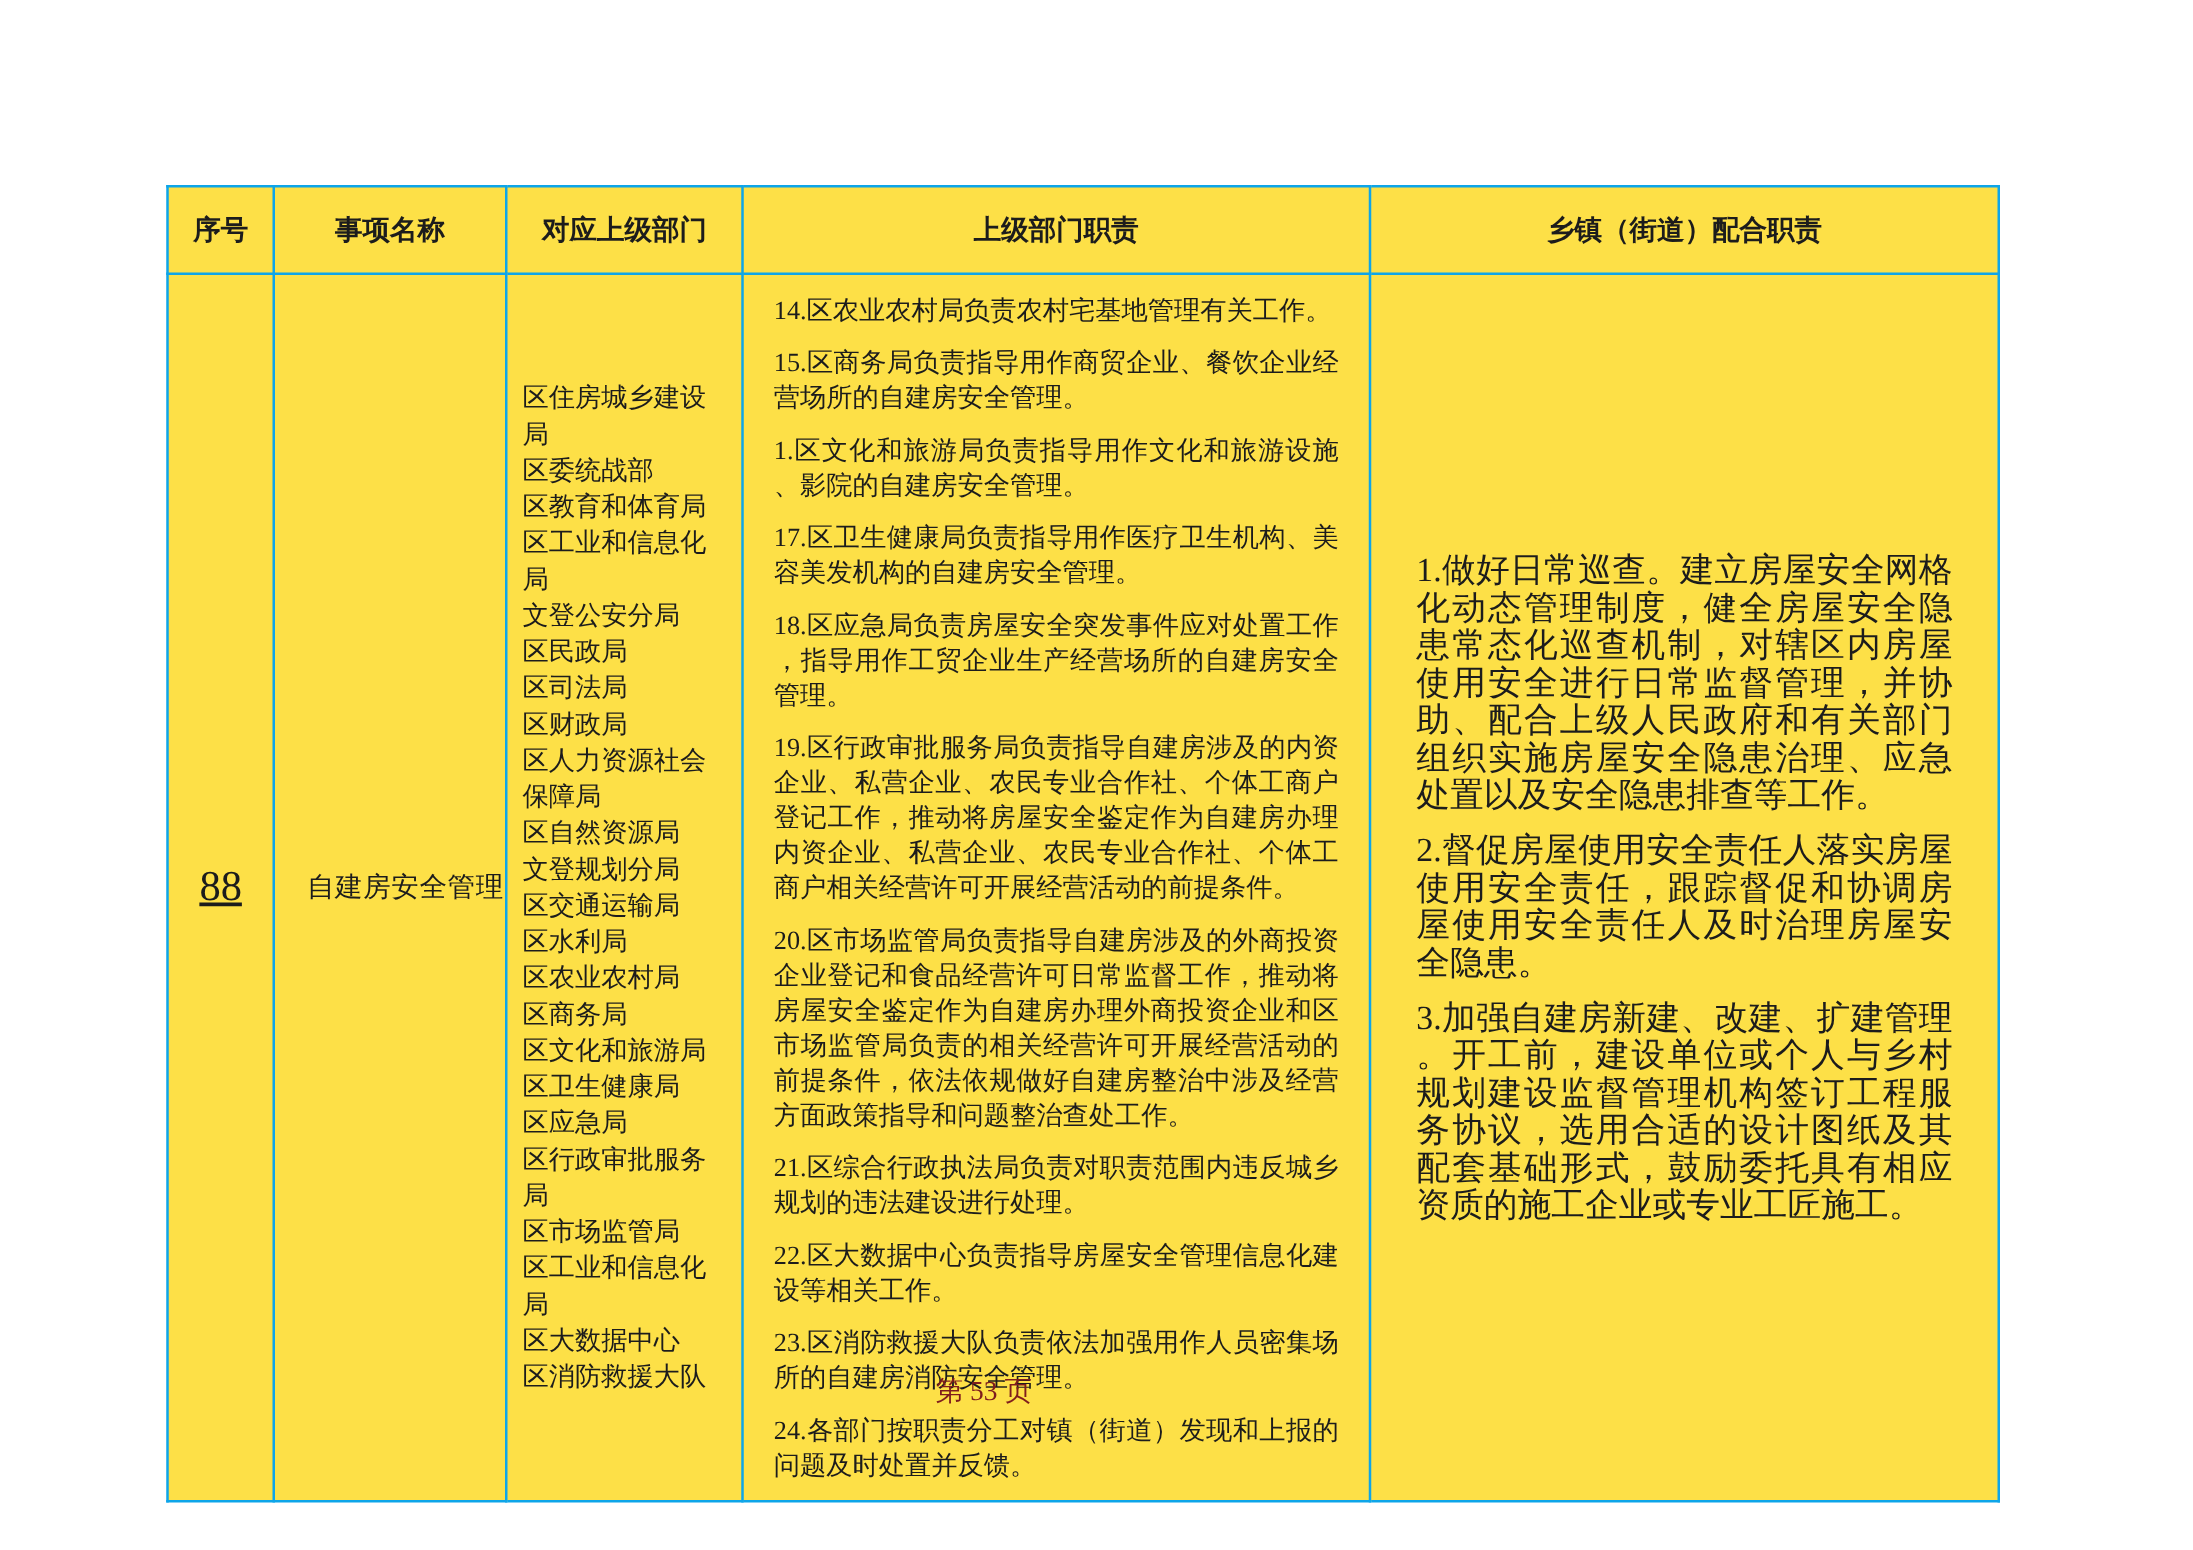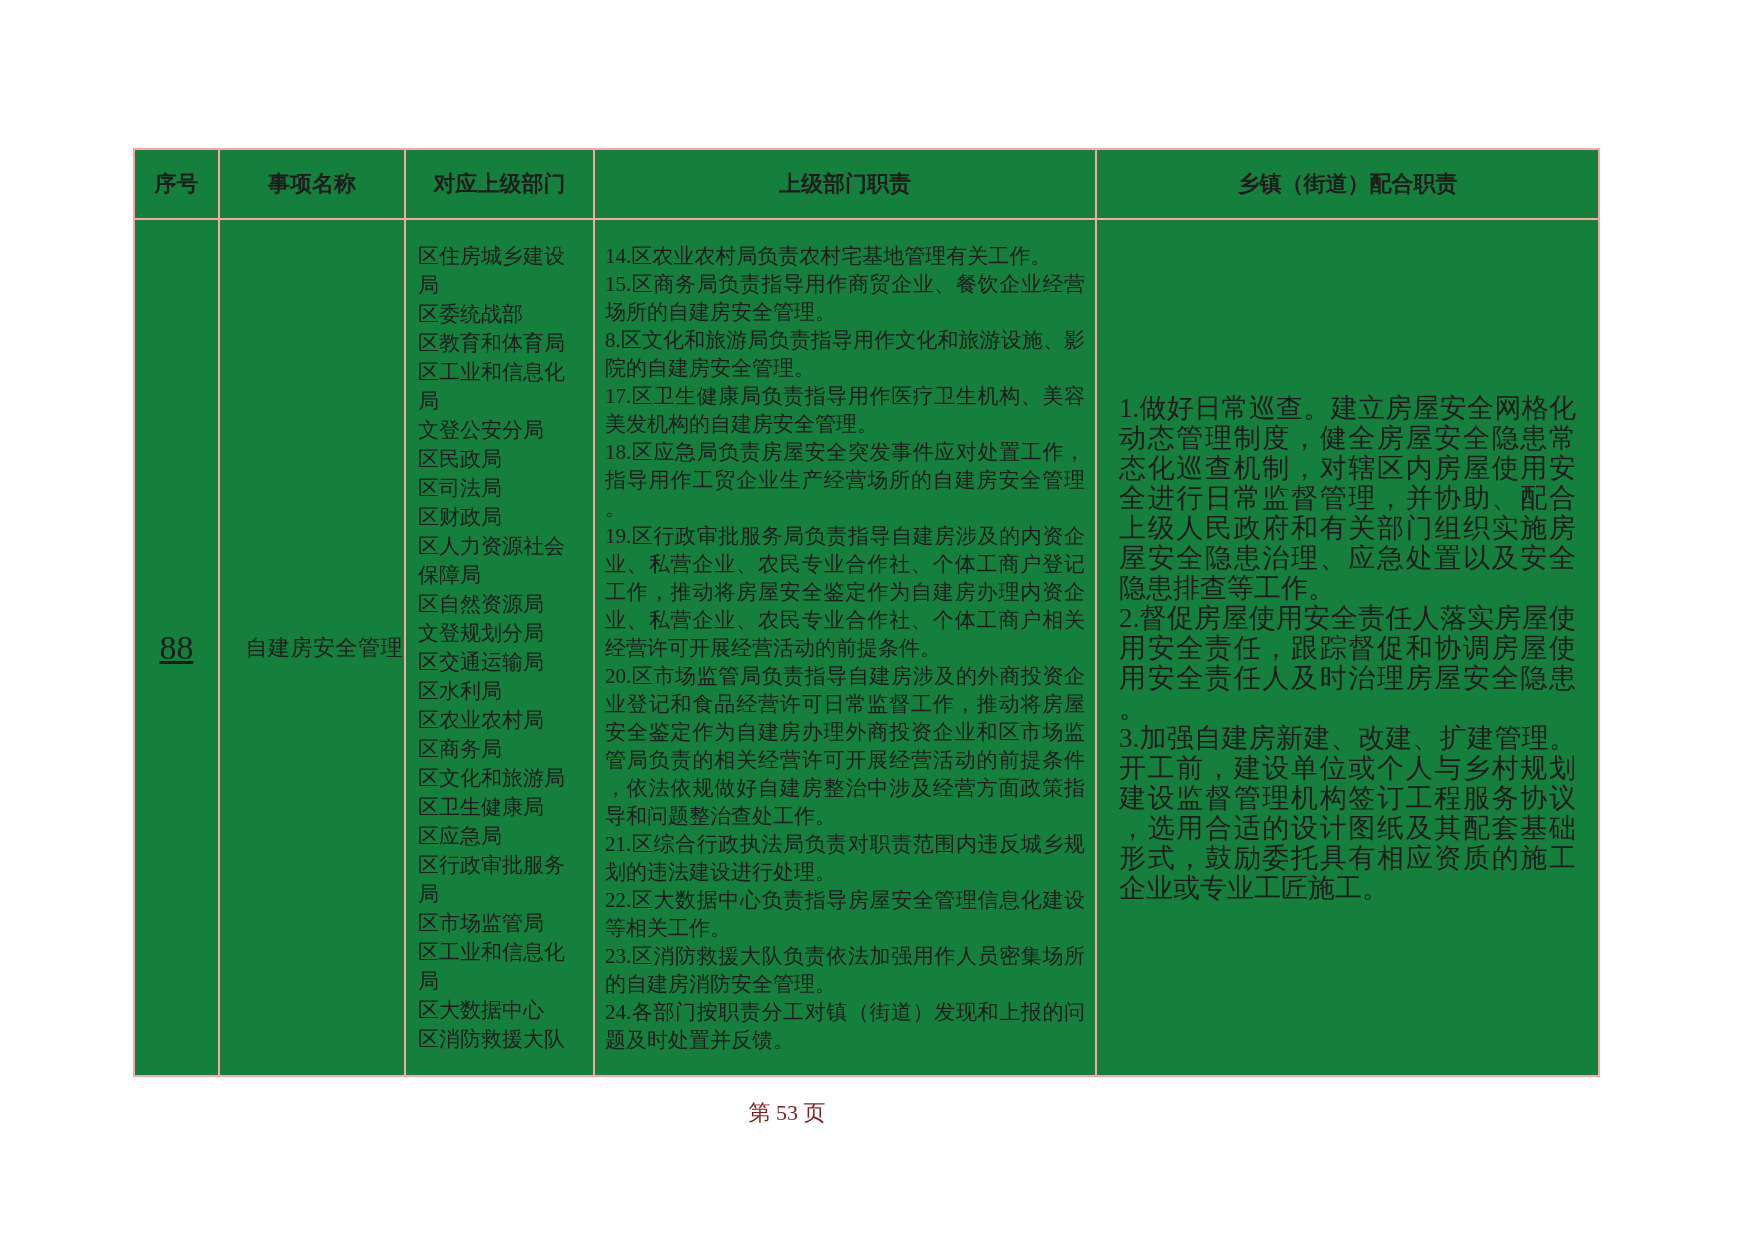--- a/index.html
+++ b/index.html
@@ -17,22 +17,22 @@
   .doc-table {
     position: absolute;
     left: 133px;
     top: 148px;
     width: 1465px;
     height: 929px;
     border-collapse: collapse;
     table-layout: fixed;
   }
   .doc-table th, .doc-table td {
-    border: 2px solid #fca5a5;
-    background: #15803d;
+    border: 2px solid #0ea5e9;
+    background: #fde047;
   }
   .doc-table th {
     font-family: "Liberation Sans", "DejaVu Sans", sans-serif;
     font-weight: bold;
     font-size: 22px;
     text-align: center;
     vertical-align: middle;
     padding: 0;
   }
   .header-row { height: 70px; }
@@ -73,21 +73,21 @@
     vertical-align: middle;
     padding: 0 22px;
     font-size: 27px;
     line-height: 30px;
   }
   .justified .bound-item {
     text-align: justify;
     text-justify: inter-character;
     line-break: anywhere;
     overflow-wrap: break-word;
-    margin: 0;
+    margin: 14px;
   }
   .page-footer {
     position: absolute;
     left: 0;
     top: 1098px;
     width: 1574px;
     text-align: center;
     font-size: 22px;
     color: #7f1d1d;
   }
@@ -137,21 +137,21 @@
           <div class="bound-item">区应急局</div>
           <div class="bound-item">区行政审批服务局</div>
           <div class="bound-item">区市场监管局</div>
           <div class="bound-item">区工业和信息化局</div>
           <div class="bound-item">区大数据中心</div>
           <div class="bound-item">区消防救援大队</div>
         </td>
       <td class="cell-sup justified">
           <div class="bound-item">14.区农业农村局负责农村宅基地管理有关工作。</div>
           <div class="bound-item">15.区商务局负责指导用作商贸企业、餐饮企业经营场所的自建房安全管理。</div>
-          <div class="bound-item">8.区文化和旅游局负责指导用作文化和旅游设施、影院的自建房安全管理。</div>
+          <div class="bound-item">1.区文化和旅游局负责指导用作文化和旅游设施、影院的自建房安全管理。</div>
           <div class="bound-item">17.区卫生健康局负责指导用作医疗卫生机构、美容美发机构的自建房安全管理。</div>
           <div class="bound-item">18.区应急局负责房屋安全突发事件应对处置工作，指导用作工贸企业生产经营场所的自建房安全管理。</div>
           <div class="bound-item">19.区行政审批服务局负责指导自建房涉及的内资企业、私营企业、农民专业合作社、个体工商户登记工作，推动将房屋安全鉴定作为自建房办理内资企业、私营企业、农民专业合作社、个体工商户相关经营许可开展经营活动的前提条件。</div>
           <div class="bound-item">20.区市场监管局负责指导自建房涉及的外商投资企业登记和食品经营许可日常监督工作，推动将房屋安全鉴定作为自建房办理外商投资企业和区市场监管局负责的相关经营许可开展经营活动的前提条件，依法依规做好自建房整治中涉及经营方面政策指导和问题整治查处工作。</div>
           <div class="bound-item">21.区综合行政执法局负责对职责范围内违反城乡规划的违法建设进行处理。</div>
           <div class="bound-item">22.区大数据中心负责指导房屋安全管理信息化建设等相关工作。</div>
           <div class="bound-item">23.区消防救援大队负责依法加强用作人员密集场所的自建房消防安全管理。</div>
           <div class="bound-item">24.各部门按职责分工对镇（街道）发现和上报的问题及时处置并反馈。</div>
         </td>
       <td class="cell-town justified">

